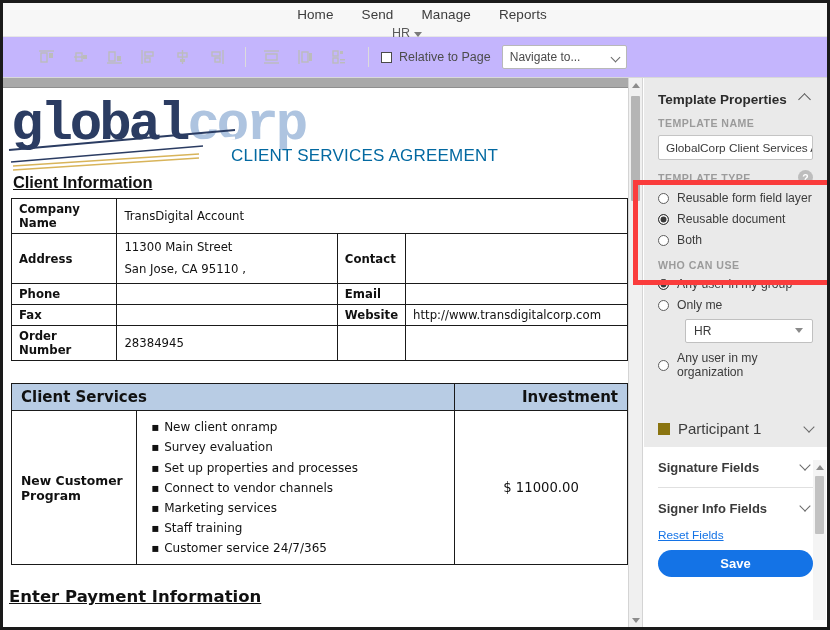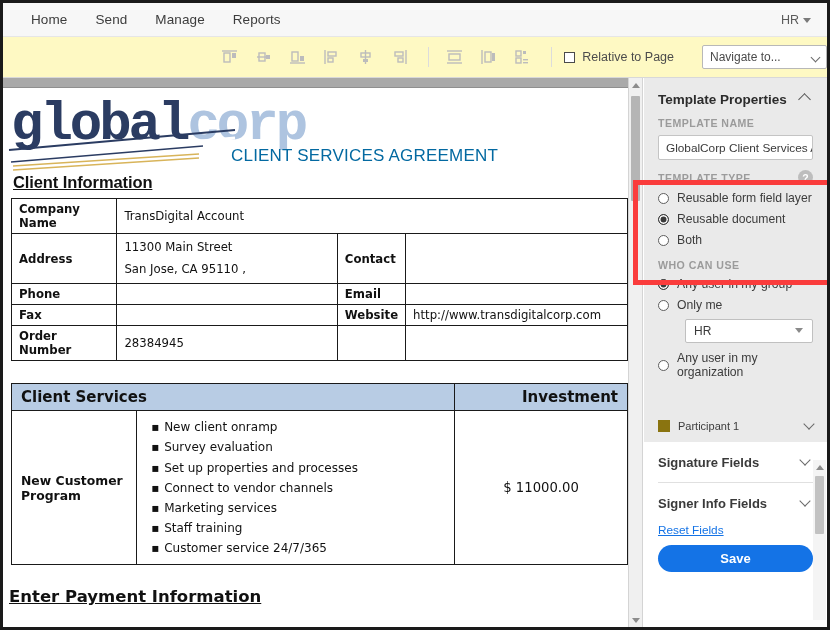--- a/index.html
+++ b/index.html
@@ -16,50 +16,50 @@
     border:3px solid #1a1a1a;
     background:#ffffff;
     overflow:hidden;
   }
 
   
   .topnav {
     position:absolute; left:0; top:0; right:0; height:34px;
     background:#f7f7f7;
     border-bottom:1px solid #e6e6e6;
-    display:flex; align-items:center;
+    display:flex; align-items:center;flex-direction:column;
   }
   .topnav .menu { display:flex; align-items:center; padding-left:14px; gap:0; }
   .topnav .menu-item {
     font-size:13.5px; color:#3c3c3c; padding:4px 14px;
     letter-spacing:.1px; cursor:default;
   }
   .topnav .spacer { flex:1; }
   .topnav .account {
     display:flex; align-items:center; gap:4px;
     padding-right:16px; font-size:12.5px; color:#5a5a5a;
   }
   .caret-sm {
     width:0;height:0;border-left:4px solid transparent;border-right:4px solid transparent;
     border-top:5px solid #7a7a7a; display:inline-block; margin-top:2px;
   }
 
   
   .toolbar {
     position:absolute; left:0; top:34px; right:0; height:41px;
-    background:#fef9c3; border-bottom:1px solid #d8d8d8;
-    display:flex; align-items:center; padding-left:28px;justify-content:flex-end;
+    background:#c4b5fd; border-bottom:1px solid #d8d8d8;
+    display:flex; align-items:center; padding-left:28px;
   }
   .tool { width:30px; height:26px; display:flex; align-items:center; justify-content:center; margin-right:4px; cursor:default; }
   .tb-div { width:1px; height:20px; background:#dcdcdc; margin:0 10px; }
   .chk-wrap { display:flex; align-items:center; gap:7px; margin-left:2px; }
   .chkbox { width:11px;height:11px;border:1.6px solid #4a4a4a; background:#fff; }
   .chk-label { font-size:12.5px; color:#4c4c4c; }
   .navsel {
-    margin-left:28px; width:125px; height:24px;
+    margin-left:11px; width:125px; height:24px;
     border:1px solid #b8b8b8; background:#fff; border-radius:2px;
     display:flex; align-items:center; padding:0 7px;
     font-size:12px; color:#4a4a4a; position:relative;
   }
   .navsel .cv {
     position:absolute; right:7px; top:8px;
     width:7px;height:7px;border-right:1.6px solid #6a6a6a;border-bottom:1.6px solid #6a6a6a;
     transform:rotate(45deg);
   }
 
@@ -179,21 +179,21 @@
   .grp-sel .cv2 {
     position:absolute; right:9px; top:8px;
     width:0;height:0;border-left:4.5px solid transparent;border-right:4.5px solid transparent;
     border-top:5px solid #8a8a8a;
   }
 
   .pnl-white { background:#fff; }
   .recip-blk { background:#eaeaea; padding:12px 0 10px 0; }
   .recip-row { display:flex; align-items:center; padding:0 14px; gap:8px; }
   .swatch { width:12px;height:12px;background:#8a7410; flex:none; }
-  .recip-name { font-size:11px; color:#3c3c3c; flex:1; }
+  .recip-name { font-size:15px; color:#3c3c3c; flex:1; }
   .chev-dn { width:8px;height:8px;border-right:1.7px solid #6a6a6a;border-bottom:1.7px solid #6a6a6a;transform:rotate(45deg); margin-top:-4px; }
   .acc-row {
     display:flex; align-items:center; justify-content:space-between;
     padding:0 18px 0 14px; height:40px; background:#fff;
   }
   .acc-title { font-size:13px; font-weight:bold; color:#3a3a3a; }
   .acc-div { height:1px; background:#e0e0e0; margin:0 14px; }
   .reset-link {
     font-size:11.8px; color:#1473e6; text-decoration:underline;
     padding-left:14px;

